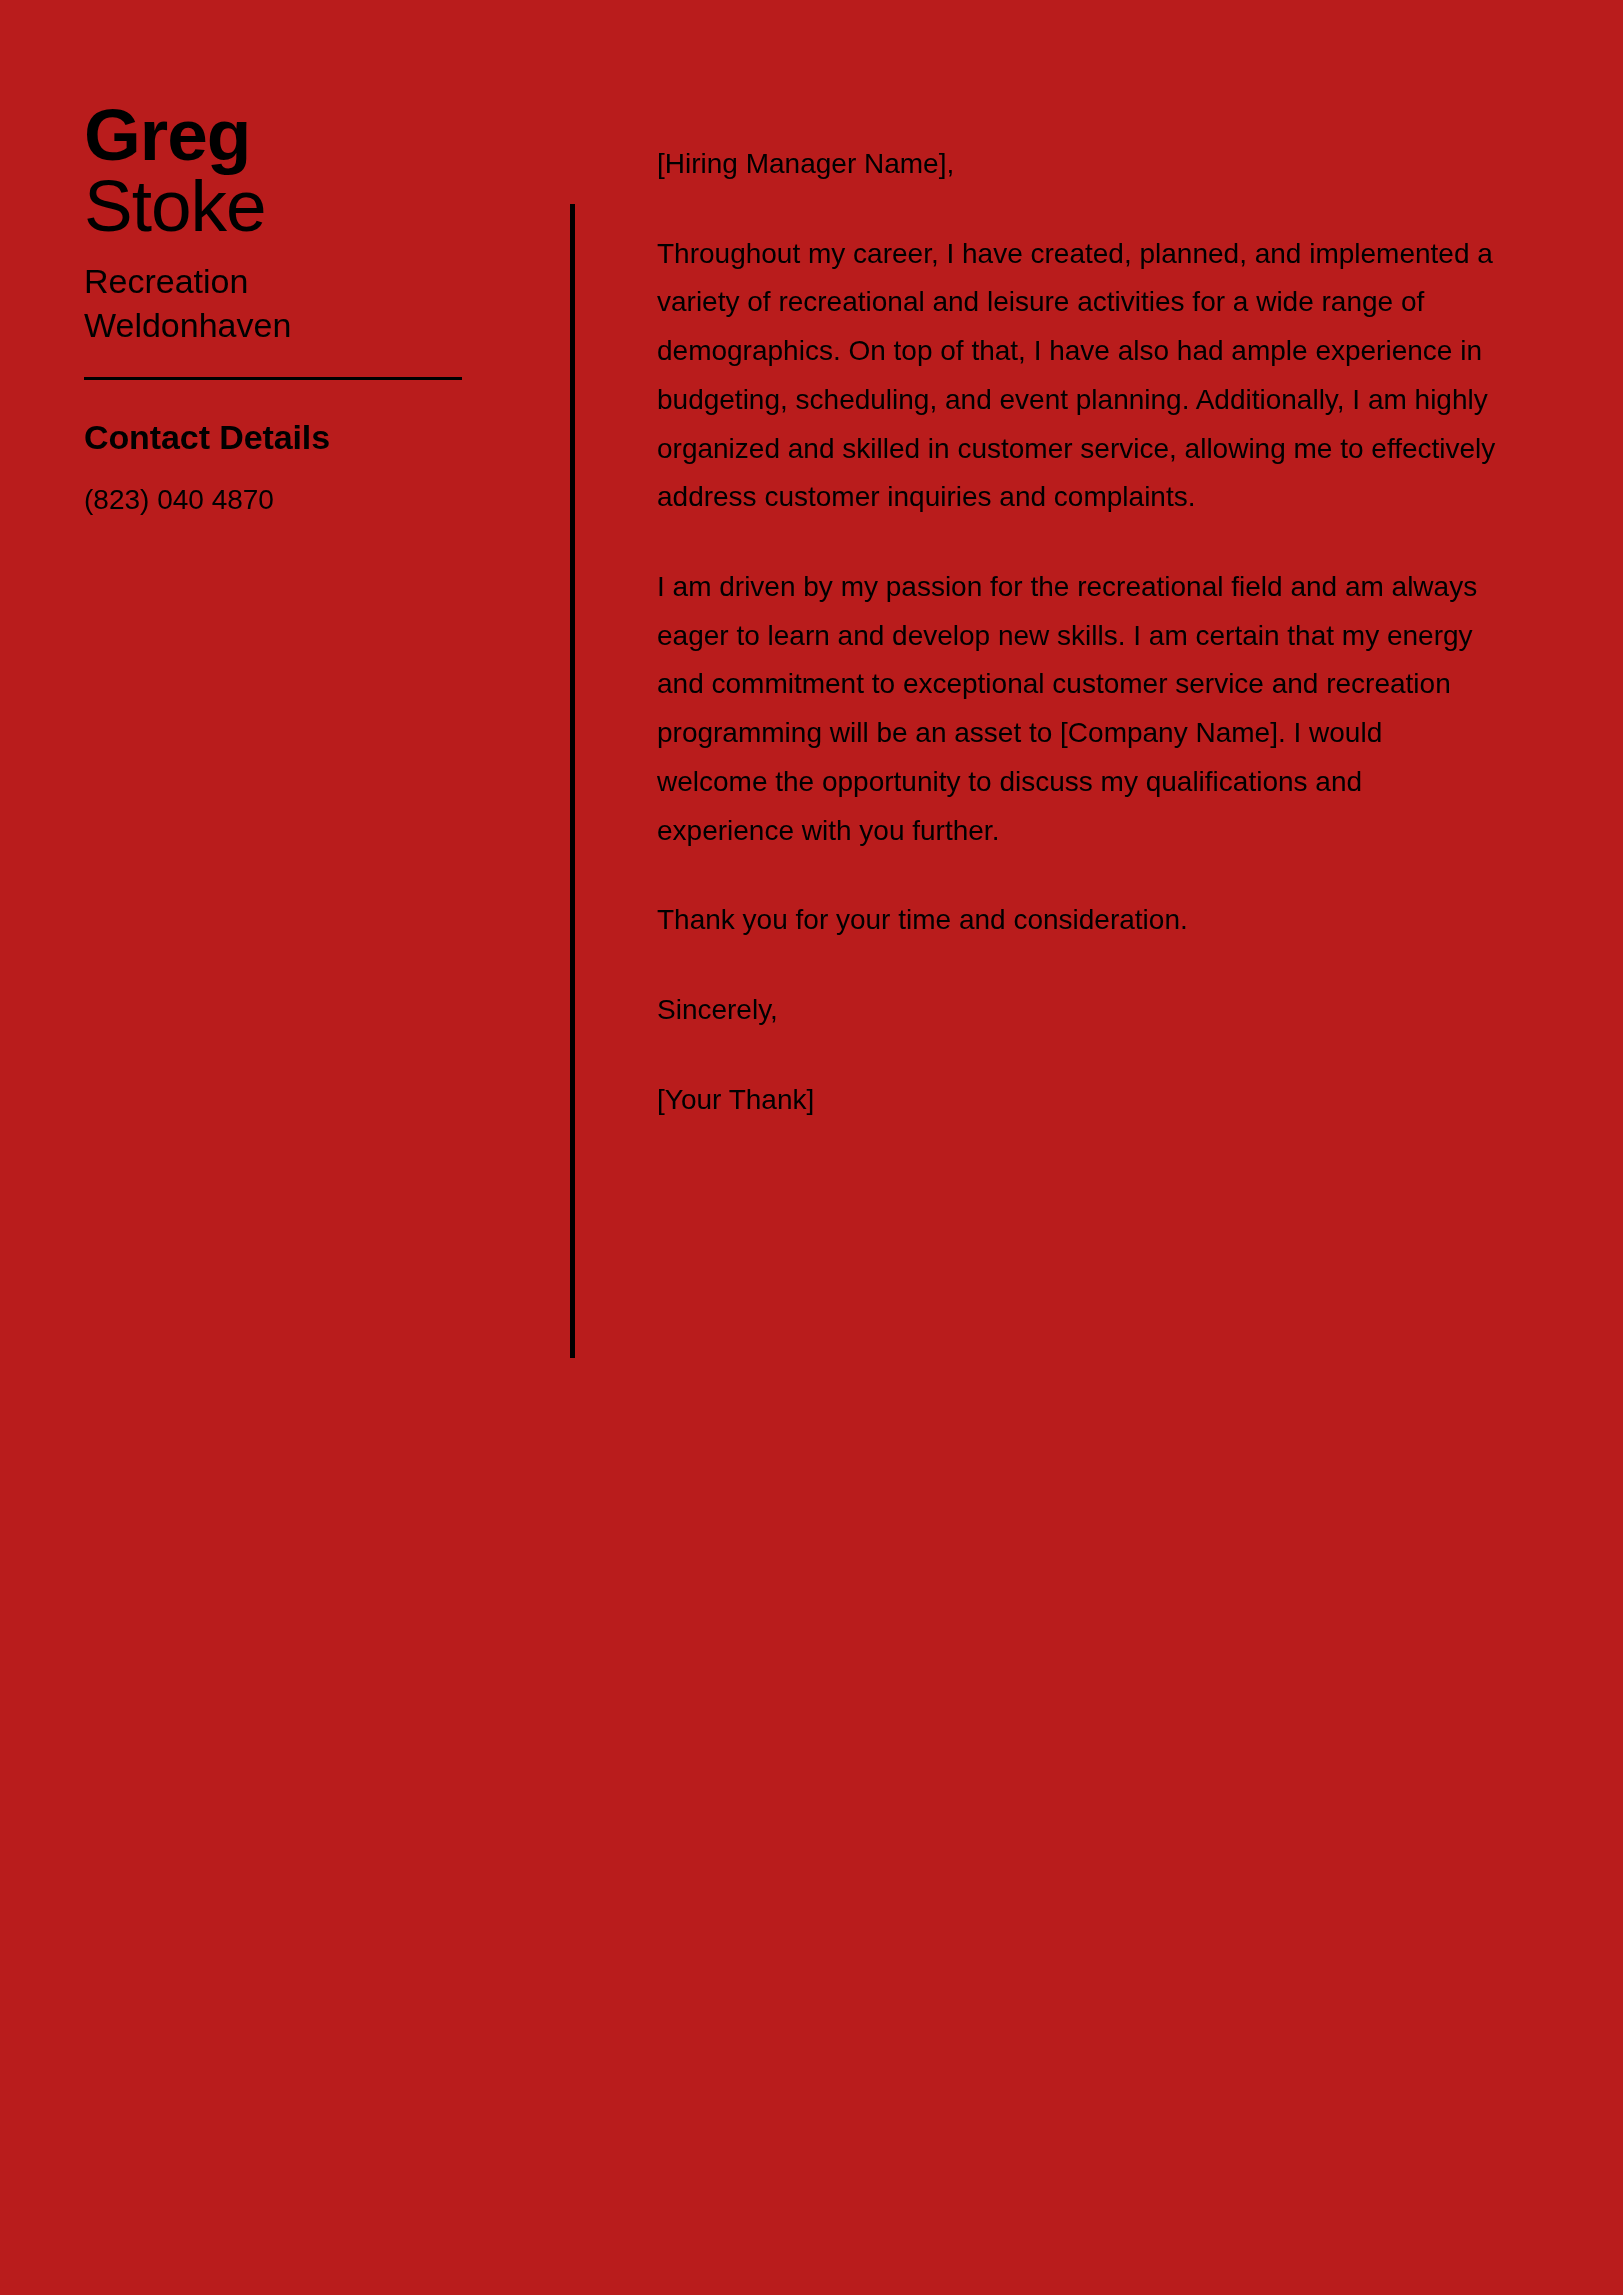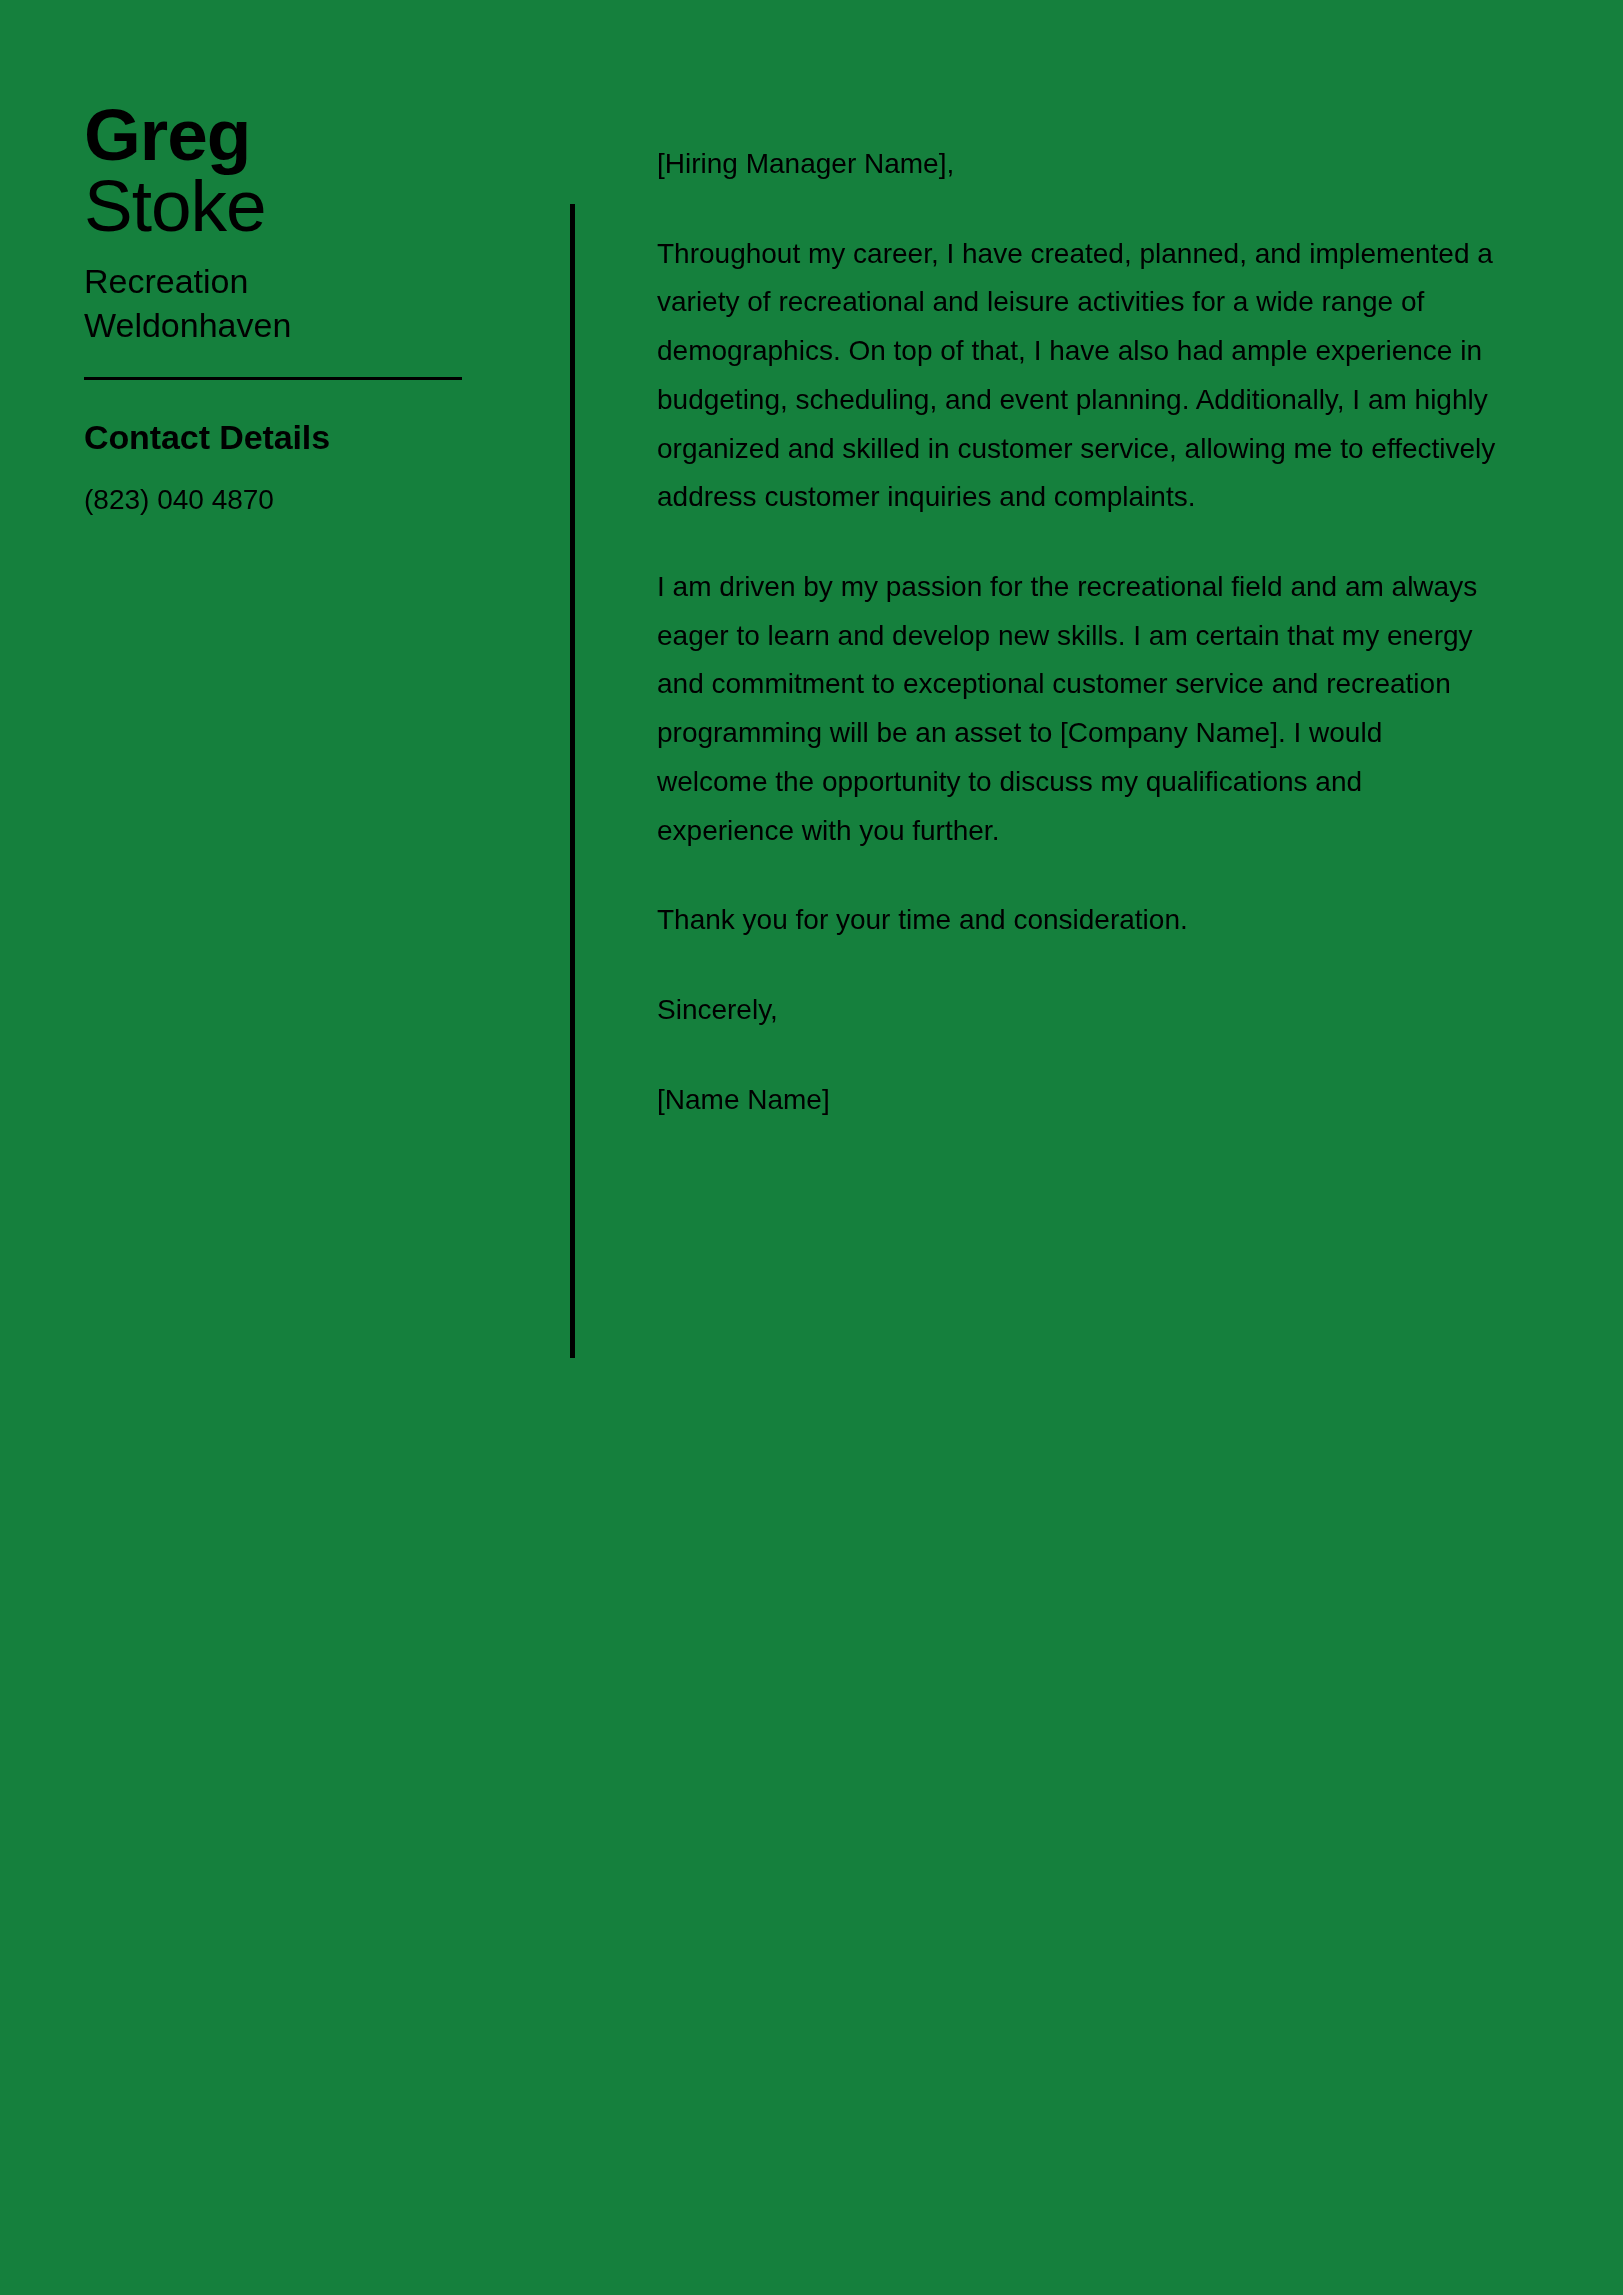--- a/index.html
+++ b/index.html
@@ -6,21 +6,21 @@
   html, body {
     margin: 0;
     padding: 0;
     background: #ffffff;
   }
 
   .page {
     position: relative;
     width: 1623px;
     height: 2295px;
-    background: #15803d;
+    background: #b91c1c;
     font-family: "Liberation Sans", "DejaVu Sans", sans-serif;
     color: #000000;
     overflow: hidden;
     box-sizing: border-box;
   }
 
   
   .sidebar {
     position: absolute;
     left: 84px;
@@ -175,19 +175,19 @@
 
 
     <p>Throughout my career, I have created, planned, and implemented a variety of recreational and leisure activities for a wide range of demographics. On top of that, I have also had ample experience in budgeting, scheduling, and event planning. Additionally, I am highly organized and skilled in customer service, allowing me to effectively address customer inquiries and complaints.</p>
 
     <p>I am driven by my passion for the recreational field and am always eager to learn and develop new skills. I am certain that my energy and commitment to exceptional customer service and recreation programming will be an asset to [Company Name]. I would welcome the opportunity to discuss my qualifications and experience with you further.</p>
 
     <p>Thank you for your time and consideration.</p>
 
     <div class="closing-block">
       <p class="closing-line">Sincerely,</p>
-      <p class="closing-line">[Name Name]</p>
+      <p class="closing-line">[Your Thank]</p>
     </div>
 
   </div>
 
 </div>
 
 
 </body></html>

